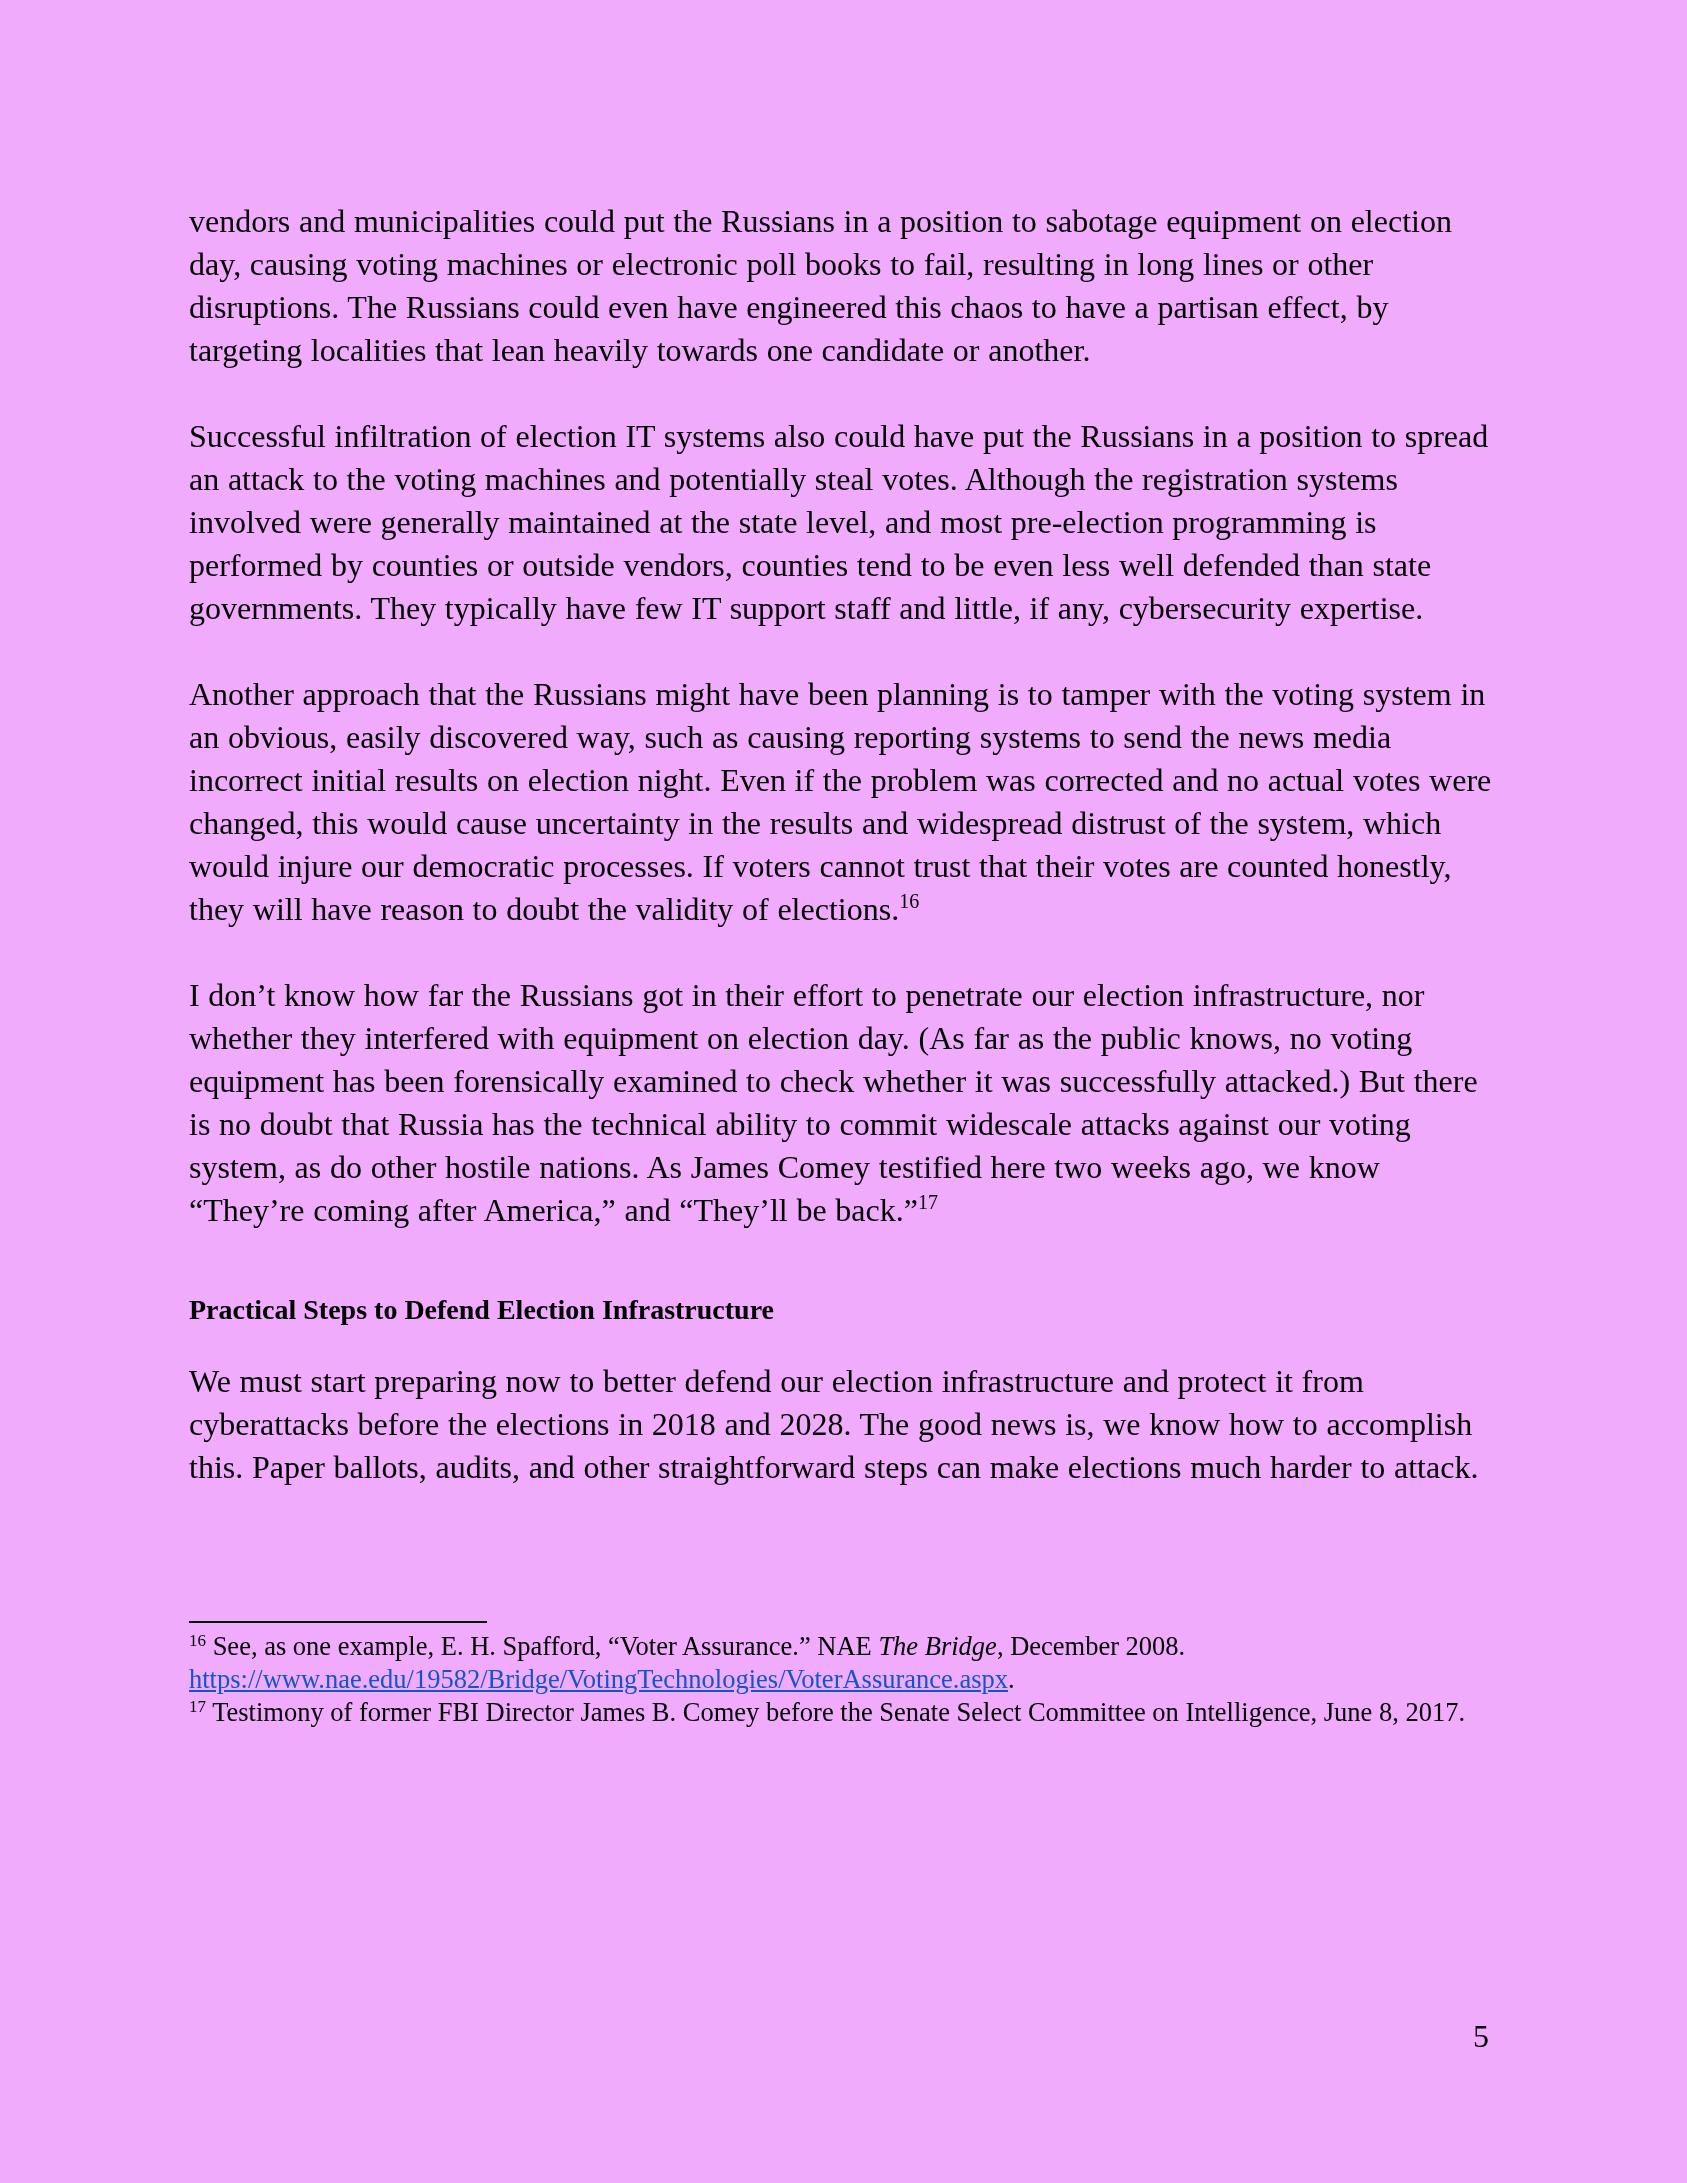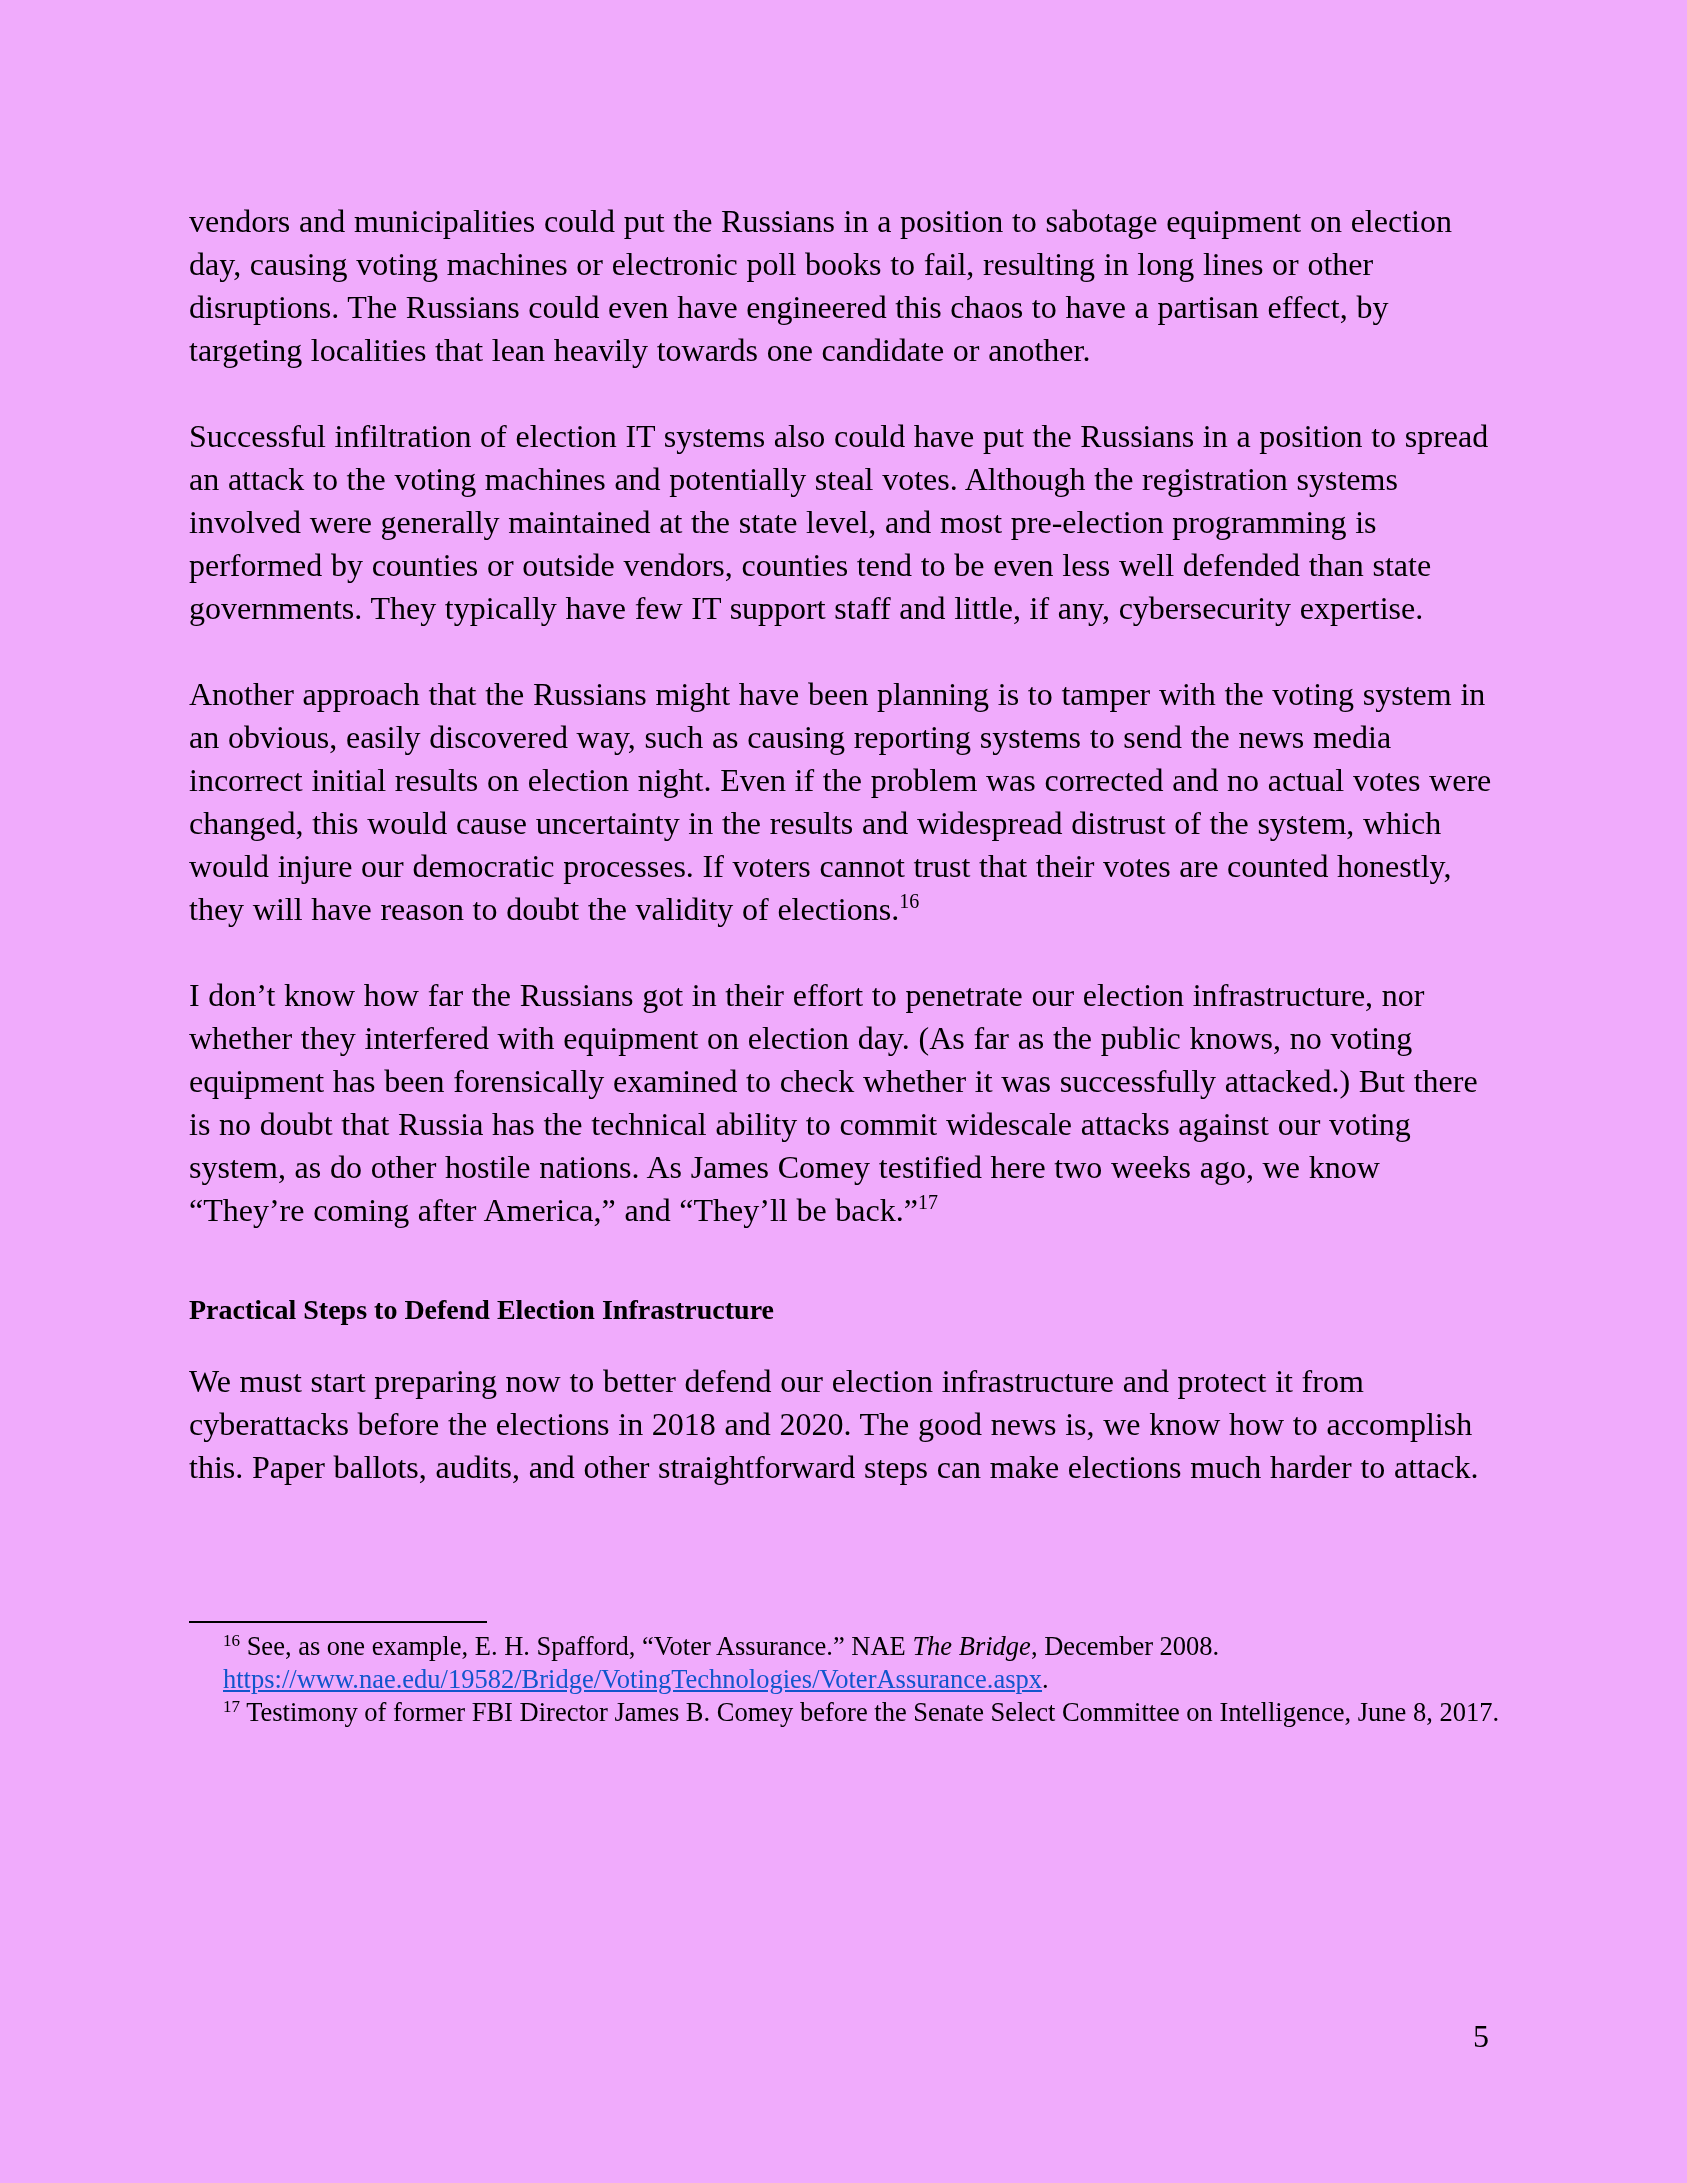--- a/index.html
+++ b/index.html
@@ -41,21 +41,20 @@
     margin: 53px 0 25px 0;
   }
   .footnote-sep {
     width: 298px;
     border: 0;
     border-top: 2.6px solid #000000;
     margin: 132px 0 0 0;
   }
   .footnotes {
     margin-top: 6.6px;
-    margin-left: 34px;
   }
   p.footnote {
     font-size: 26.5px;
     line-height: 33px;
     margin: 0;
   }
   p.footnote sup.fnref {
     font-size: 17px;
     vertical-align: 9.3px;
   }
@@ -84,21 +83,21 @@
     <p class="para"><span>vendors and municipalities could put the Russians in a position to sabotage equipment on election day, causing voting machines or electronic poll books to fail, resulting in long lines or other disruptions. The Russians could even have engineered this chaos to have a partisan effect, by targeting localities that lean heavily towards one candidate or another.</span></p>
 
     <p class="para"><span>Successful infiltration of election IT systems also could have put the Russians in a position to spread an attack to the voting machines and potentially steal votes. Although the registration systems involved were generally maintained at the state level, and most pre-election programming is performed by counties or outside vendors, counties tend to be even less well defended than state governments. They typically have few IT support staff and little, if any, cybersecurity expertise.</span></p>
 
     <p class="para"><span>Another approach that the Russians might have been planning is to tamper with the voting system in an obvious, easily discovered way, such as causing reporting systems to send the news media incorrect initial results on election night. Even if the problem was corrected and no actual votes were changed, this would cause uncertainty in the results and widespread distrust of the system, which would injure our democratic processes. If voters cannot trust that their votes are counted honestly, they will have reason to doubt the validity of elections.</span><sup class="fnref">16</sup></p>
 
     <p class="para"><span>I don’t know how far the Russians got in their effort to penetrate our election infrastructure, nor whether they interfered with equipment on election day. (As far as the public knows, no voting equipment has been forensically examined to check whether it was successfully attacked.) But there is no doubt that Russia has the technical ability to commit widescale attacks against our voting system, as do other hostile nations. As James Comey testified here two weeks ago, we know “They’re coming after America,” and “They’ll be back.”</span><sup class="fnref">17</sup></p>
 
     <h2 class="section-heading">Practical Steps to Defend Election Infrastructure</h2>
 
-    <p class="para"><span>We must start preparing now to better defend our election infrastructure and protect it from cyberattacks before the elections in 2018 and 2020. The good news is, we know how to accomplish this. Paper ballots, audits, and other straightforward steps can make elections much harder to attack.</span></p>
+    <p class="para"><span>We must start preparing now to better defend our election infrastructure and protect it from cyberattacks before the elections in 2018 and 2028. The good news is, we know how to accomplish this. Paper ballots, audits, and other straightforward steps can make elections much harder to attack.</span></p>
 
     <hr class="footnote-sep">
 
     <div class="footnotes">
       <p class="footnote"><sup class="fnref">16</sup>
         <span>See, as one example, E. H. Spafford, “Voter Assurance.” NAE </span><em>The Bridge</em><span>, December 2008.</span>
         <a class="doc-link">https://www.nae.edu/19582/Bridge/VotingTechnologies/VoterAssurance.aspx</a><span>.</span></p>
 
       <p class="footnote"><sup class="fnref">17</sup>
         <span>Testimony of former FBI Director James B. Comey before the Senate Select Committee on Intelligence, June 8, 2017.</span></p>

